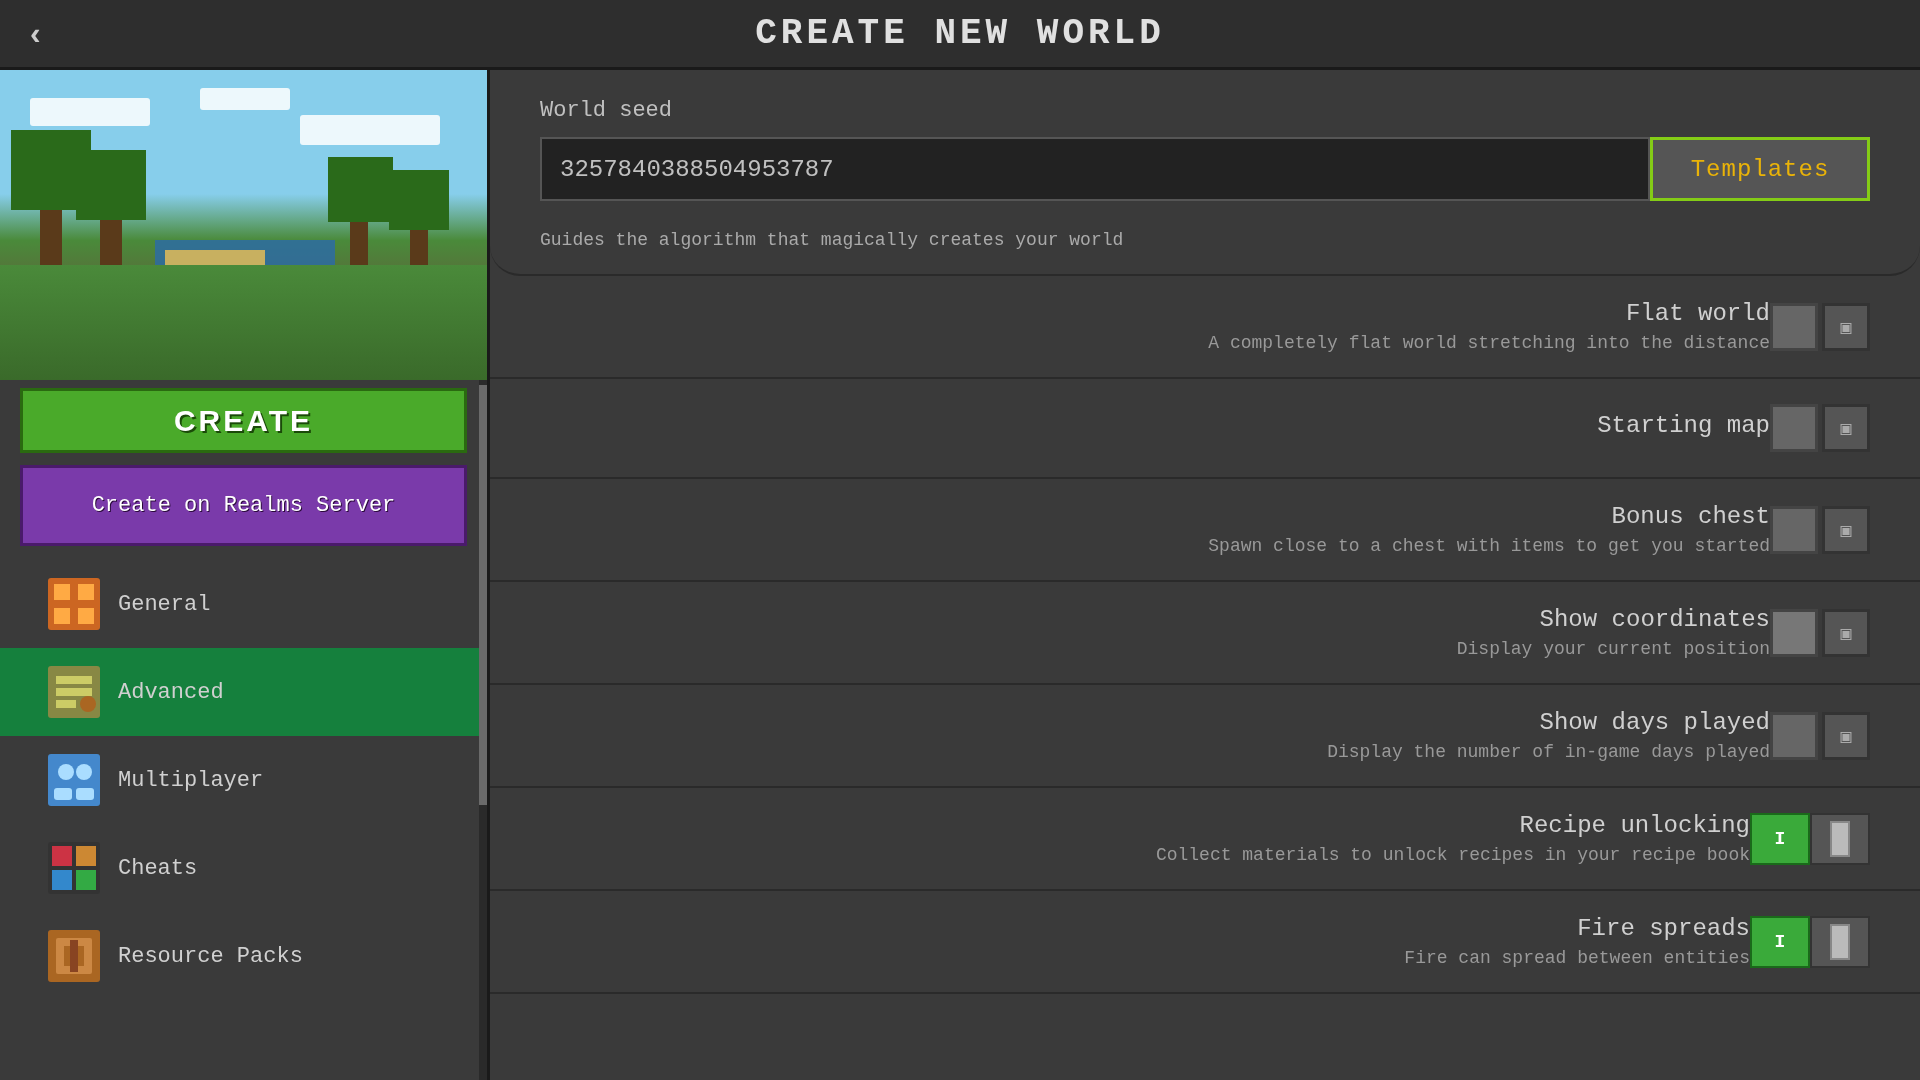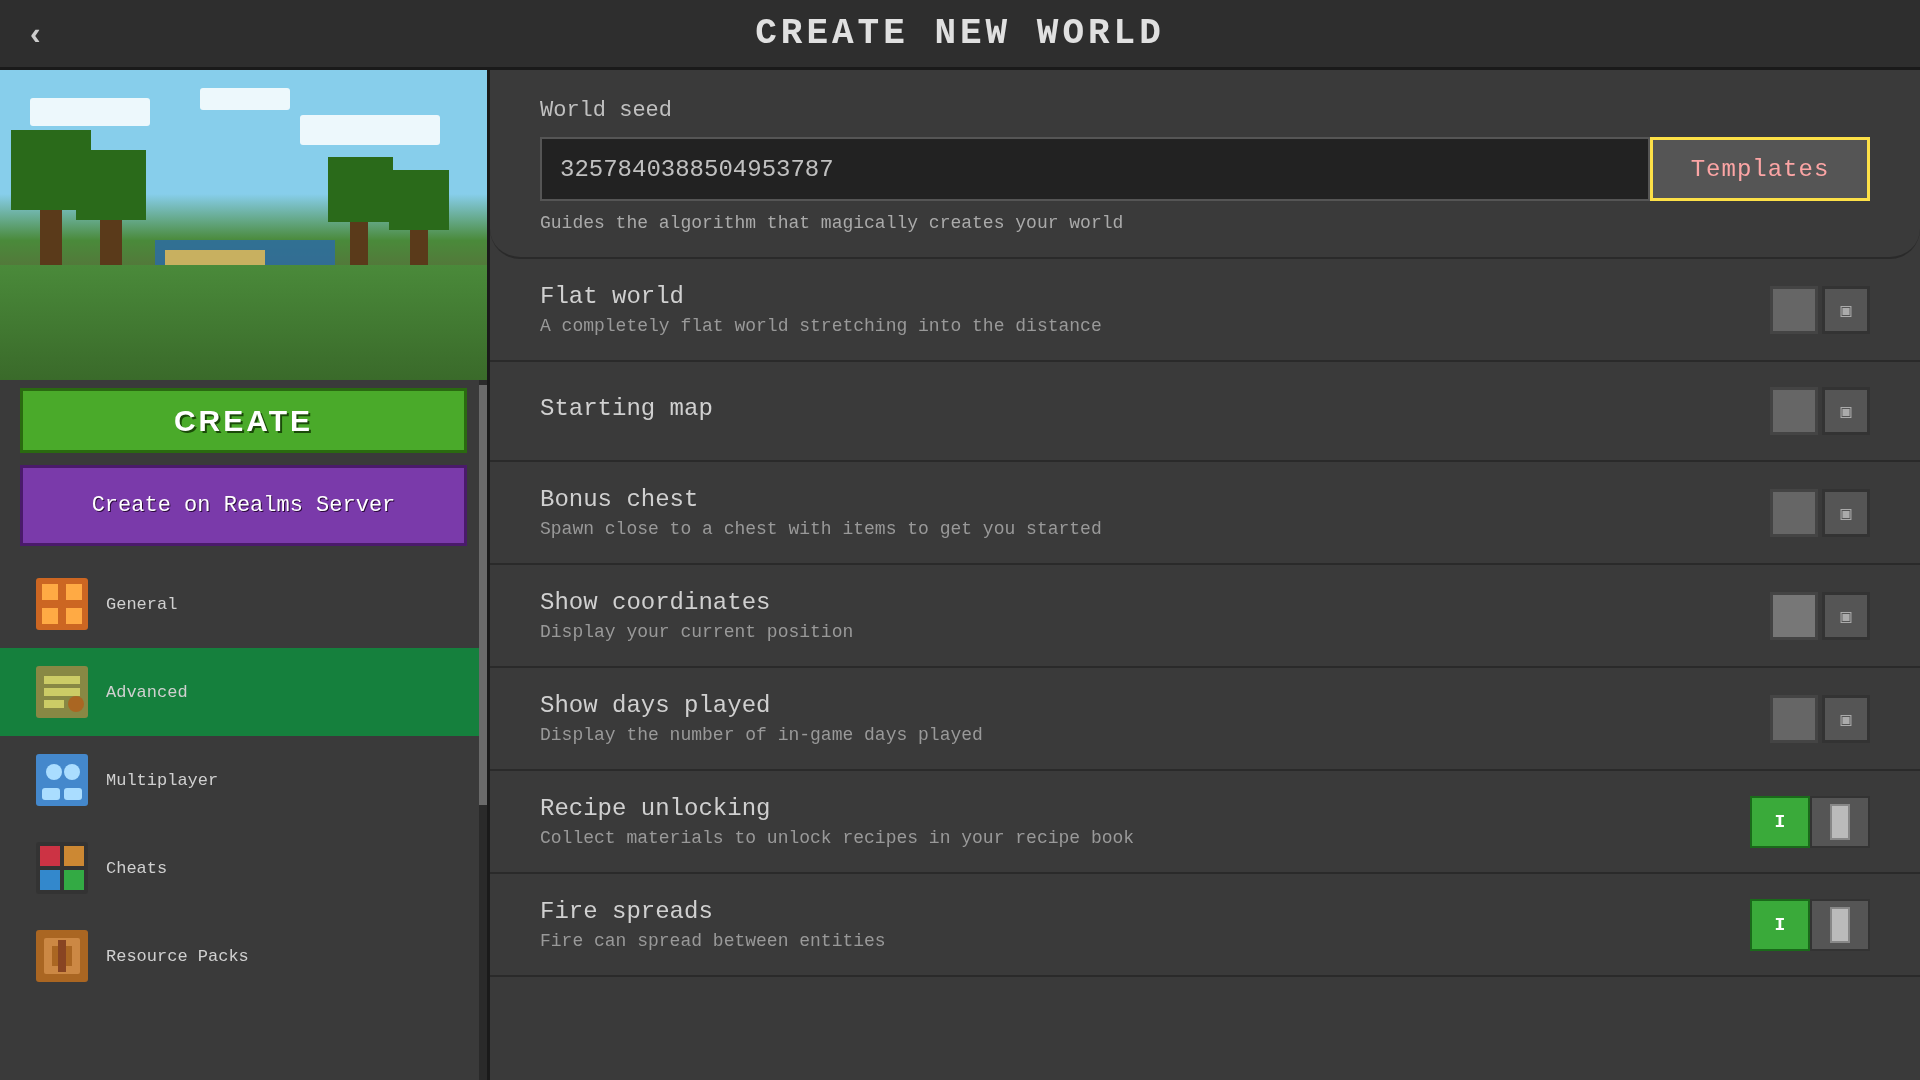--- a/index.html
+++ b/index.html
@@ -134,24 +134,24 @@
     }
 
     .nav-items {
       flex: 1;
       padding: 10px 0;
     }
 
     .nav-item {
       display: flex;
       align-items: center;
-      padding: 18px 36px;
+      padding: 18px 48px;
       cursor: pointer;
       color: #d0d0d0;
-      font-size: 17px;
+      font-size: 22px;
       font-family: 'Courier New', Courier, monospace;
       gap: 18px;
     }
     .nav-item.active { background: #15803d; }
 
     .nav-icon {
       width: 52px;
       height: 52px;
       flex-shrink: 0;
       border-radius: 3px;
@@ -196,60 +196,61 @@
     .section-label {
       font-size: 22px;
       color: #c0c0c0;
       margin-bottom: 14px;
       font-family: 'Courier New', Courier, monospace;
     }
 
     .seed-row {
       display: flex;
       align-items: flex-start;
-      margin-bottom: 12px;
+      margin-bottom: 29px;
     }
 
     .seed-input {
       flex: 1;
       height: 64px;
       background: #222;
       border: 2px solid #555;
       color: #c0c0c0;
       font-size: 24px;
       padding: 0 18px;
       font-family: 'Courier New', Courier, monospace;
     }
 
     .templates-btn {
       width: 220px;
       height: 64px;
       background: #555;
-      border: 3px solid #fde047;
-      color: #fca5a5;
+      border: 3px solid #84cc16;
+      color: #eab308;
       font-size: 24px;
       cursor: pointer;
       font-family: 'Courier New', Courier, monospace;
       letter-spacing: 1px;
     }
 
     .seed-hint {
       font-size: 18px;
       color: #aaa;
       font-family: 'Courier New', Courier, monospace;
     }
 
     
     .option-row {
       display: flex;
       align-items: center;
       justify-content: space-between;
       padding: 24px 50px;
       border-bottom: 2px solid #2a2a2a;
       min-height: 100px;
+      text-align: right;
     }
 
     .option-info {
       flex: 1;
     }
 
     .option-title {
       font-size: 24px;
       color: #d0d0d0;
       font-family: 'Courier New', Courier, monospace;

